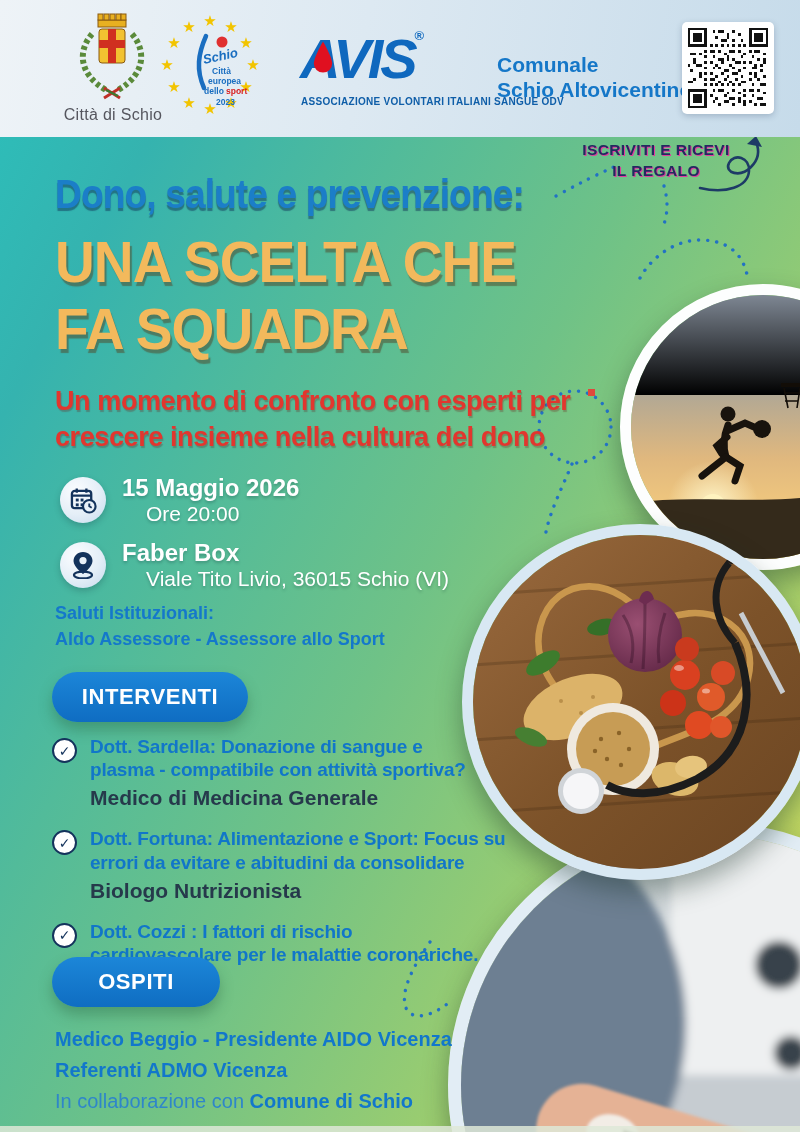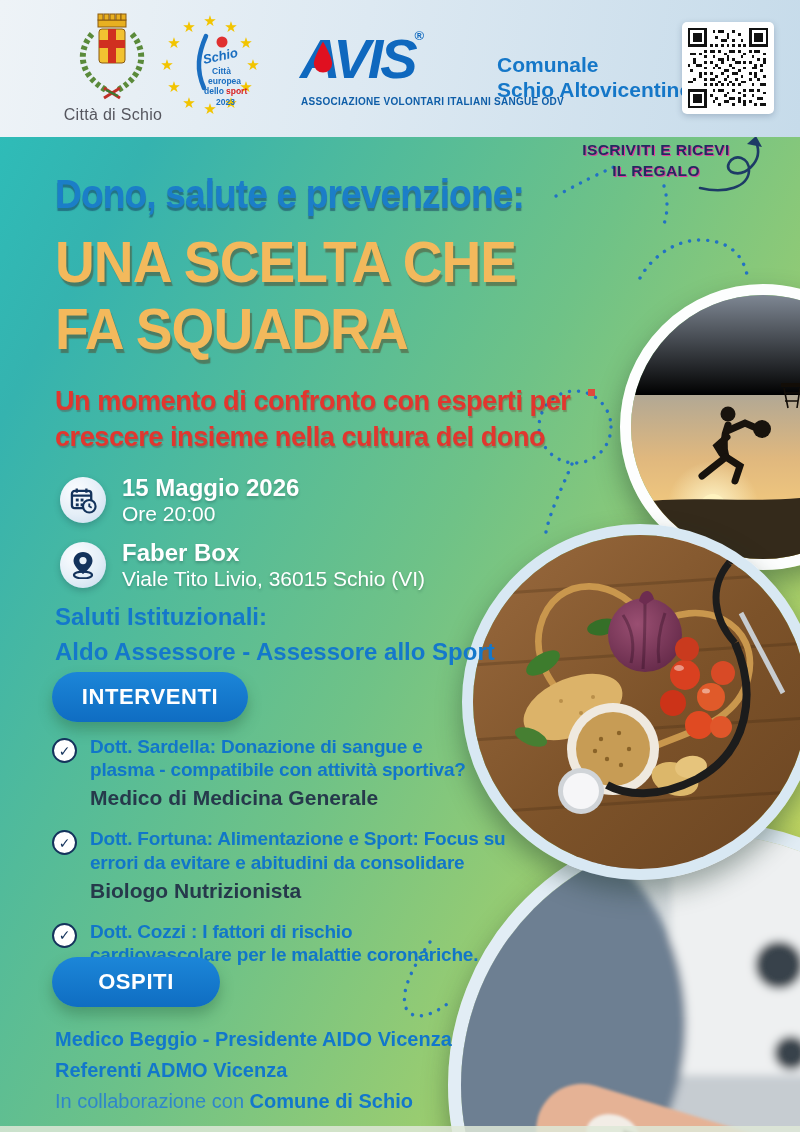--- a/index.html
+++ b/index.html
@@ -28,22 +28,22 @@
     letter-spacing:-1px;transform:scaleX(.95);transform-origin:left top;z-index:6;
     text-shadow:2px 4px 1px rgba(82,76,46,.55);}
   .red-sub{left:55px;top:384px;width:560px;font-size:27px;line-height:1.33;font-weight:800;color:#e2362e;
     letter-spacing:-.4px;z-index:6;text-shadow:1px 2px 1px rgba(110,30,25,.3);}
   
   .ev-row{z-index:6;display:flex;align-items:center;gap:16px;}
   .ev-ico{width:46px;height:46px;border-radius:50%;flex:none;
     background:radial-gradient(circle at 35% 30%,#fbfdff 0%,#e4eef7 55%,#c6d9ec 100%);
     display:flex;align-items:center;justify-content:center;box-shadow:0 3px 6px rgba(20,50,60,.25);}
   .ev-t1{font-size:24px;font-weight:bold;color:#fff;text-shadow:0 2px 3px rgba(20,60,60,.3);}
-  .ev-t2{font-size:21px;color:#fff;text-shadow:0 2px 3px rgba(20,60,60,.3);}
-  .saluti{left:55px;top:600px;z-index:6;font-size:24px;font-weight:800;color:#1478cb;line-height:1.45;}
+  .ev-t2{font-size:21px;color:#fff;text-shadow:0 2px 3px rgba(20,60,60,.3);margin-left:24px;}
+  .saluti{left:55px;top:600px;z-index:6;font-size:18px;font-weight:800;color:#1478cb;line-height:1.45;}
   
   .pill{z-index:6;height:50px;border-radius:26px;display:flex;align-items:center;justify-content:center;
     background:linear-gradient(180deg,#1c86d8 0%,#0f6dc2 100%);
     box-shadow:0 8px 14px rgba(35,90,55,.35);color:#fff;font-weight:800;font-size:22px;letter-spacing:.6px;}
   
   .speakers{left:52px;top:735px;width:470px;z-index:6;}
   .sp-item{display:flex;gap:13px;margin-bottom:17px;}
   .sp-check{width:21px;height:21px;flex:none;margin-top:3px;border-radius:50%;background:#fff;
     border:2.6px solid #14335c;color:#14335c;font-family:"DejaVu Sans",sans-serif;
     font-size:14px;font-weight:bold;display:flex;align-items:center;justify-content:center;}

